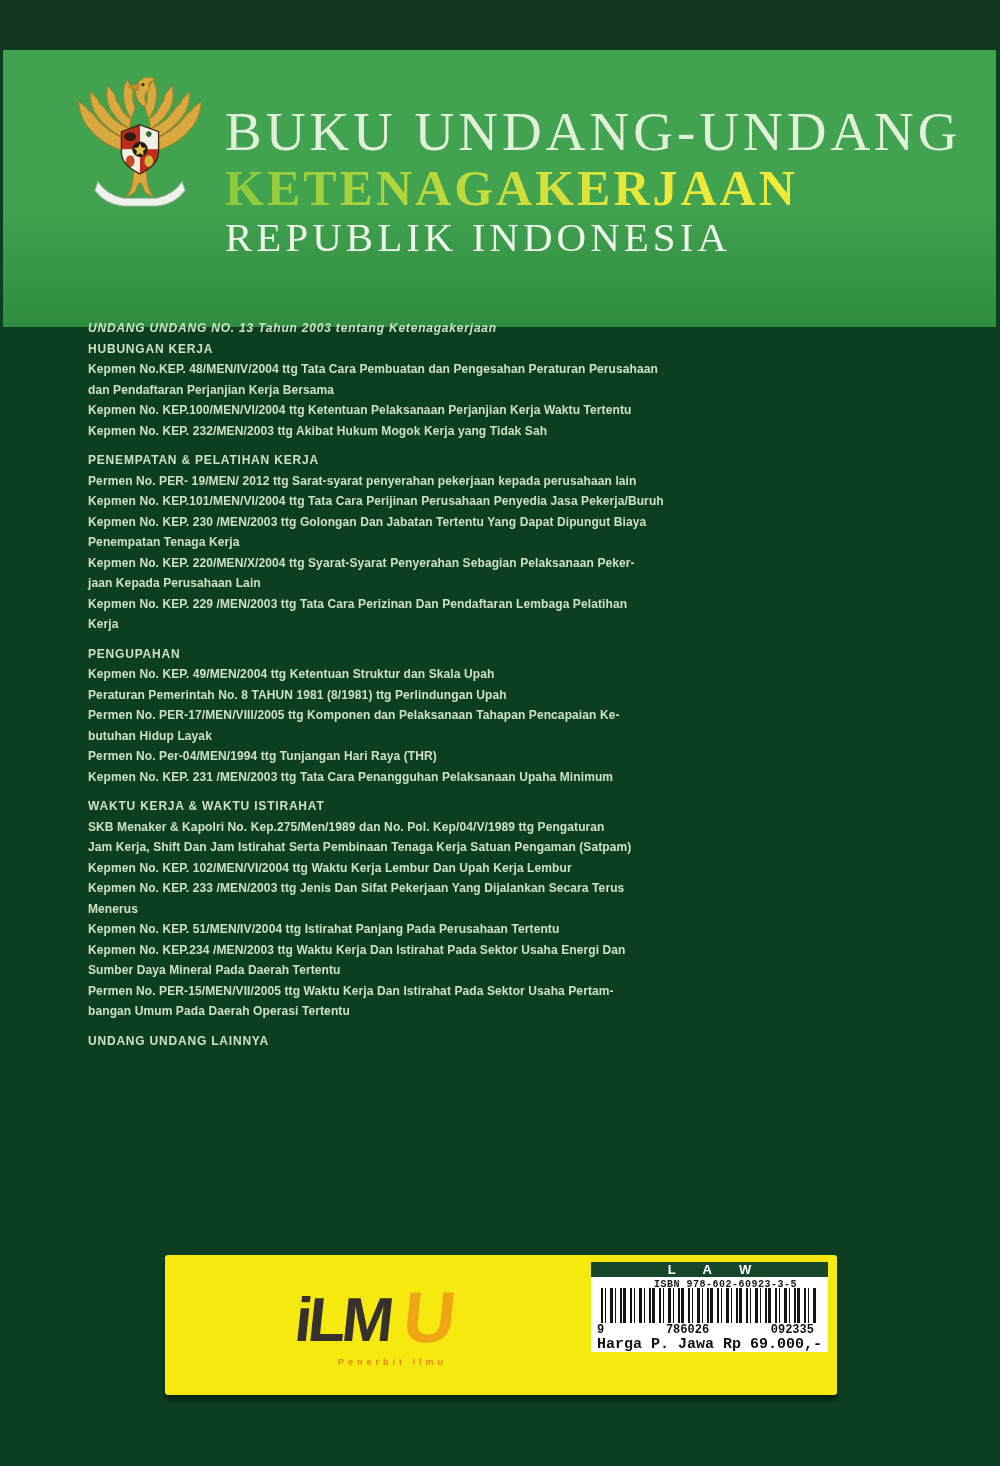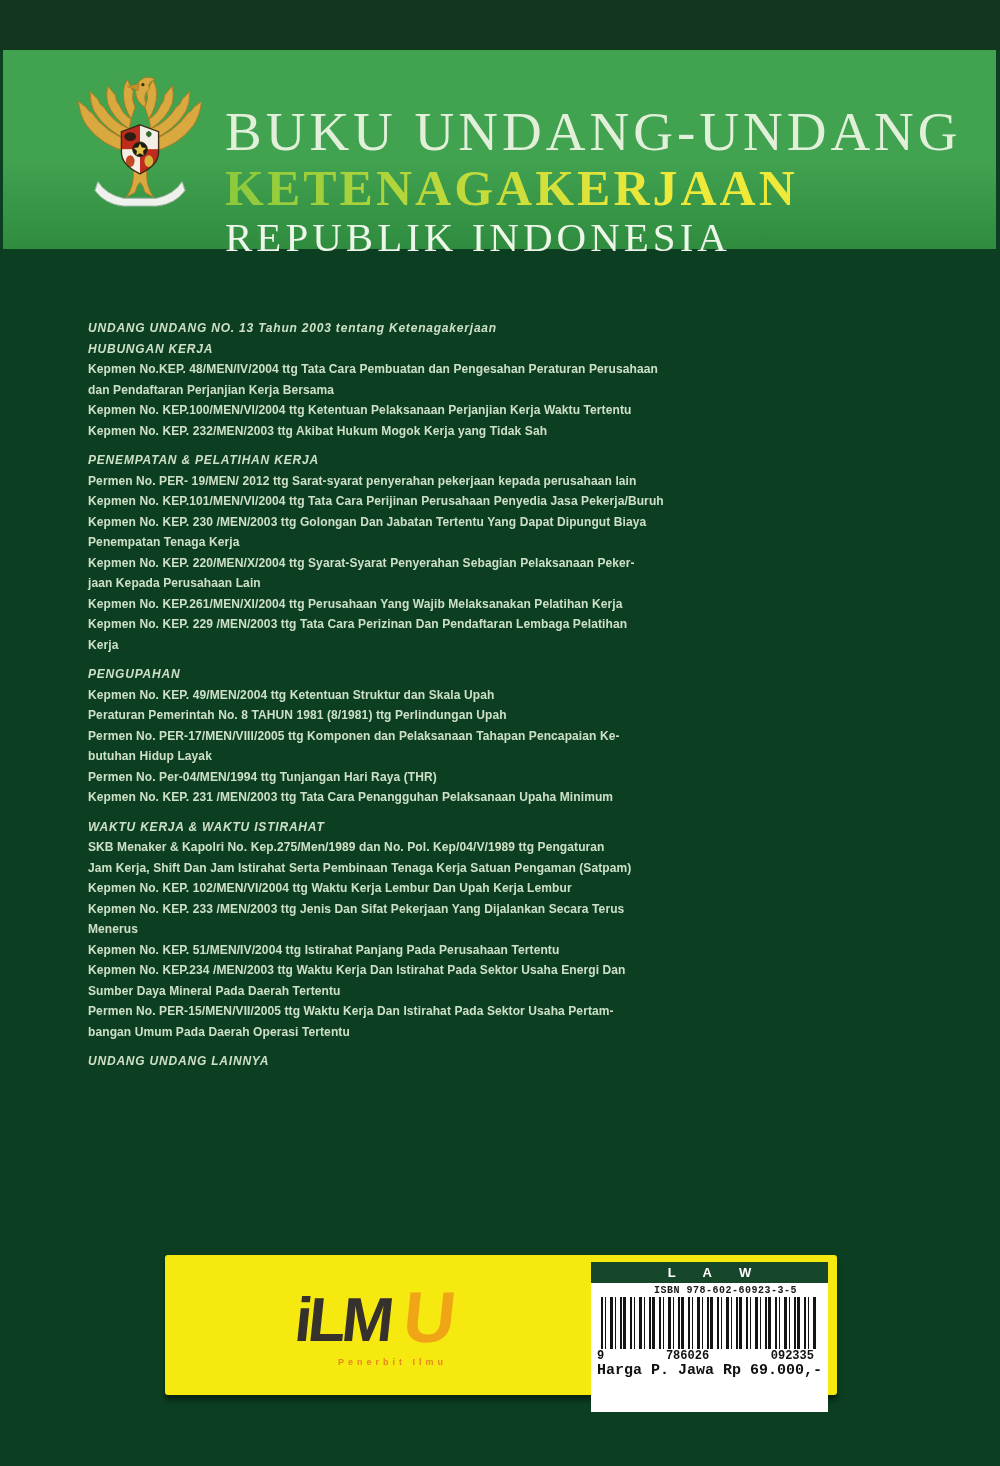--- a/index.html
+++ b/index.html
@@ -14,21 +14,21 @@
   }
   *{margin:0;padding:0;box-sizing:border-box}
   html,body{background:#222}
   .page{
     position:relative;width:1000px;height:1466px;margin:0 auto;
     background:var(--page-green);overflow:hidden;
     font-family:"Liberation Sans",sans-serif;
   }
   .topbar{position:absolute;top:0;left:0;right:0;height:50px;background:var(--topbar-green)}
   .hero{
-    position:absolute;top:50px;left:3px;right:4px;height:199px;
+    position:absolute;top:50px;left:3px;right:4px;height:277px;
     background:linear-gradient(180deg,var(--hero-green) 0%,var(--hero-green) 55%,var(--hero-green-dark) 100%);
   }
   .emblem{position:absolute;left:63px;top:18px;width:148px;height:142px}
   .titles{position:absolute;left:222px;top:52px}
   .t1{
     font-family:"Liberation Serif",serif;font-size:55px;line-height:60px;
     letter-spacing:4px;color:var(--title-mint);white-space:nowrap;
   }
   .t2{
     font-family:"Liberation Serif",serif;font-size:50px;line-height:52px;
@@ -45,21 +45,21 @@
     letter-spacing:4px;color:var(--title-white);white-space:nowrap;
   }
   .bodytext{
     position:absolute;left:88px;top:318px;width:880px;
     font-size:12px;font-weight:700;line-height:20.5px;color:var(--body-text);
     letter-spacing:0.1px;
   }
   .intro{font-style:italic;letter-spacing:0.8px;white-space:nowrap}
   .section{margin-top:9px}
   .section:first-child{margin-top:0}
-  .section .heading{font-style:italic;letter-spacing:0.8px;white-space:nowrap}
+  .section .heading{letter-spacing:0.8px;white-space:nowrap}
   .line{white-space:nowrap}
   .footer-band{
     position:absolute;left:165px;top:1255px;width:672px;height:140px;
     background:var(--footer-yellow);border-radius:3px;
     box-shadow:0 5px 5px rgba(0,0,0,.45);
   }
   .publisher{position:absolute;left:130px;top:34px;width:240px}
   .logo-row{position:relative;height:66px;transform:skewX(-6deg)}
   .logo-dark{
     position:absolute;left:0;top:0;font-size:62px;line-height:62px;font-weight:700;
@@ -67,21 +67,21 @@
   }
   .logo-accent{
     position:absolute;left:108px;top:-8px;font-size:72px;line-height:72px;font-weight:700;
     color:var(--logo-amber);z-index:0;
   }
   .tagline{
     margin-top:2px;font-size:9px;font-weight:700;letter-spacing:4px;
     color:var(--tagline-orange);white-space:nowrap;margin-left:43px;
   }
   .barcode-box{
-    position:absolute;right:9px;top:7px;width:237px;height:150px;background:#ffffff;
+    position:absolute;right:9px;top:7px;width:237px;height:90px;background:#ffffff;
     display:flex;flex-direction:column;align-items:stretch;
   }
   .law-bar{
     height:21px;background:var(--law-bar-green);color:#fff;
     font-size:13px;font-weight:700;letter-spacing:12px;
     display:flex;align-items:center;justify-content:center;padding-left:12px;
   }
   .isbn-line{
     font-family:"Liberation Mono",monospace;font-size:10px;font-weight:700;color:#1a1a1a;
     text-align:center;margin-top:2px;letter-spacing:0.5px;white-space:nowrap;overflow:hidden;padding-left:32px;
@@ -184,21 +184,20 @@
 
   <div class="section">
     <div class="heading">PENEMPATAN &amp; PELATIHAN KERJA</div>
     <div>
             <div class="line">Permen No. PER- 19/MEN/ 2012 ttg Sarat-syarat penyerahan pekerjaan kepada perusahaan  lain</div>
             <div class="line">Kepmen No. KEP.101/MEN/VI/2004 ttg Tata Cara Perijinan Perusahaan Penyedia Jasa Pekerja/Buruh</div>
             <div class="line">Kepmen No. KEP. 230 /MEN/2003 ttg Golongan Dan Jabatan Tertentu Yang Dapat Dipungut Biaya</div>
             <div class="line">Penempatan Tenaga Kerja</div>
             <div class="line">Kepmen No. KEP. 220/MEN/X/2004 ttg Syarat-Syarat Penyerahan Sebagian Pelaksanaan Peker-</div>
             <div class="line">jaan Kepada Perusahaan Lain</div>
-            <div class="line">Kepmen No. KEP.261/MEN/XI/2004 ttg Perusahaan Yang Wajib Melaksanakan Pelatihan Kerja</div>
             <div class="line">Kepmen No. KEP. 229 /MEN/2003 ttg  Tata Cara Perizinan Dan Pendaftaran Lembaga Pelatihan</div>
             <div class="line">Kerja</div>
           </div>
   </div>
 
   <div class="section">
     <div class="heading">PENGUPAHAN</div>
     <div>
             <div class="line">Kepmen No. KEP. 49/MEN/2004 ttg Ketentuan Struktur dan Skala Upah</div>
             <div class="line">Peraturan Pemerintah No. 8 TAHUN 1981 (8/1981) ttg Perlindungan Upah</div>

